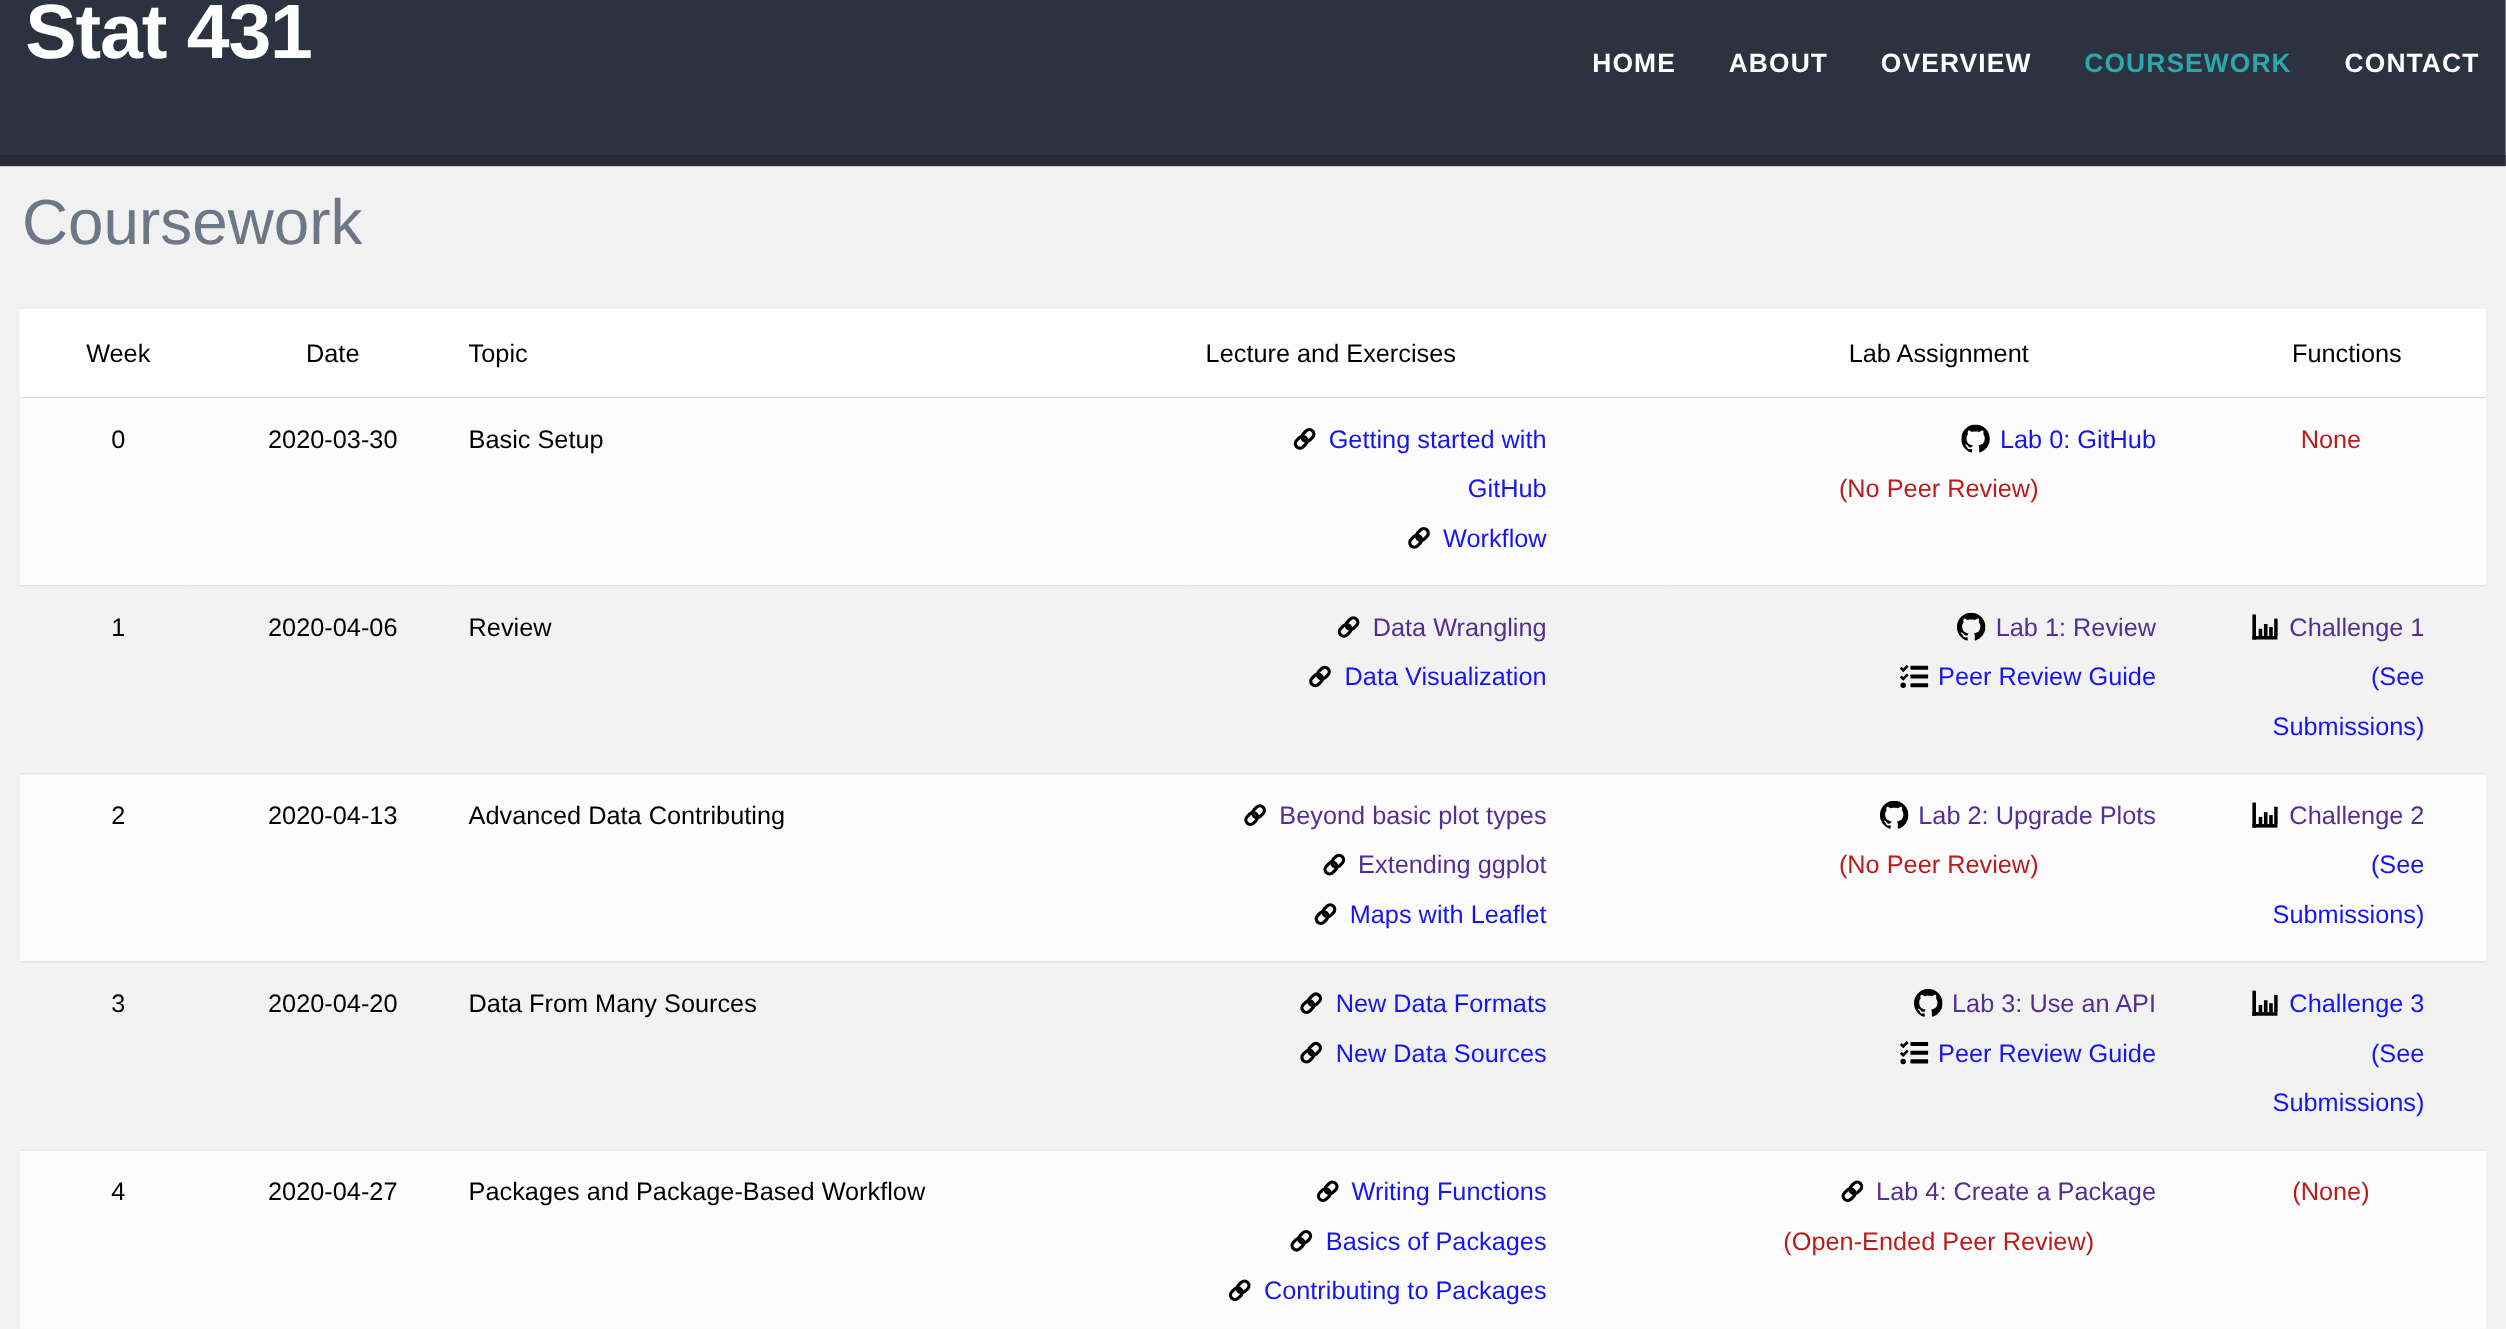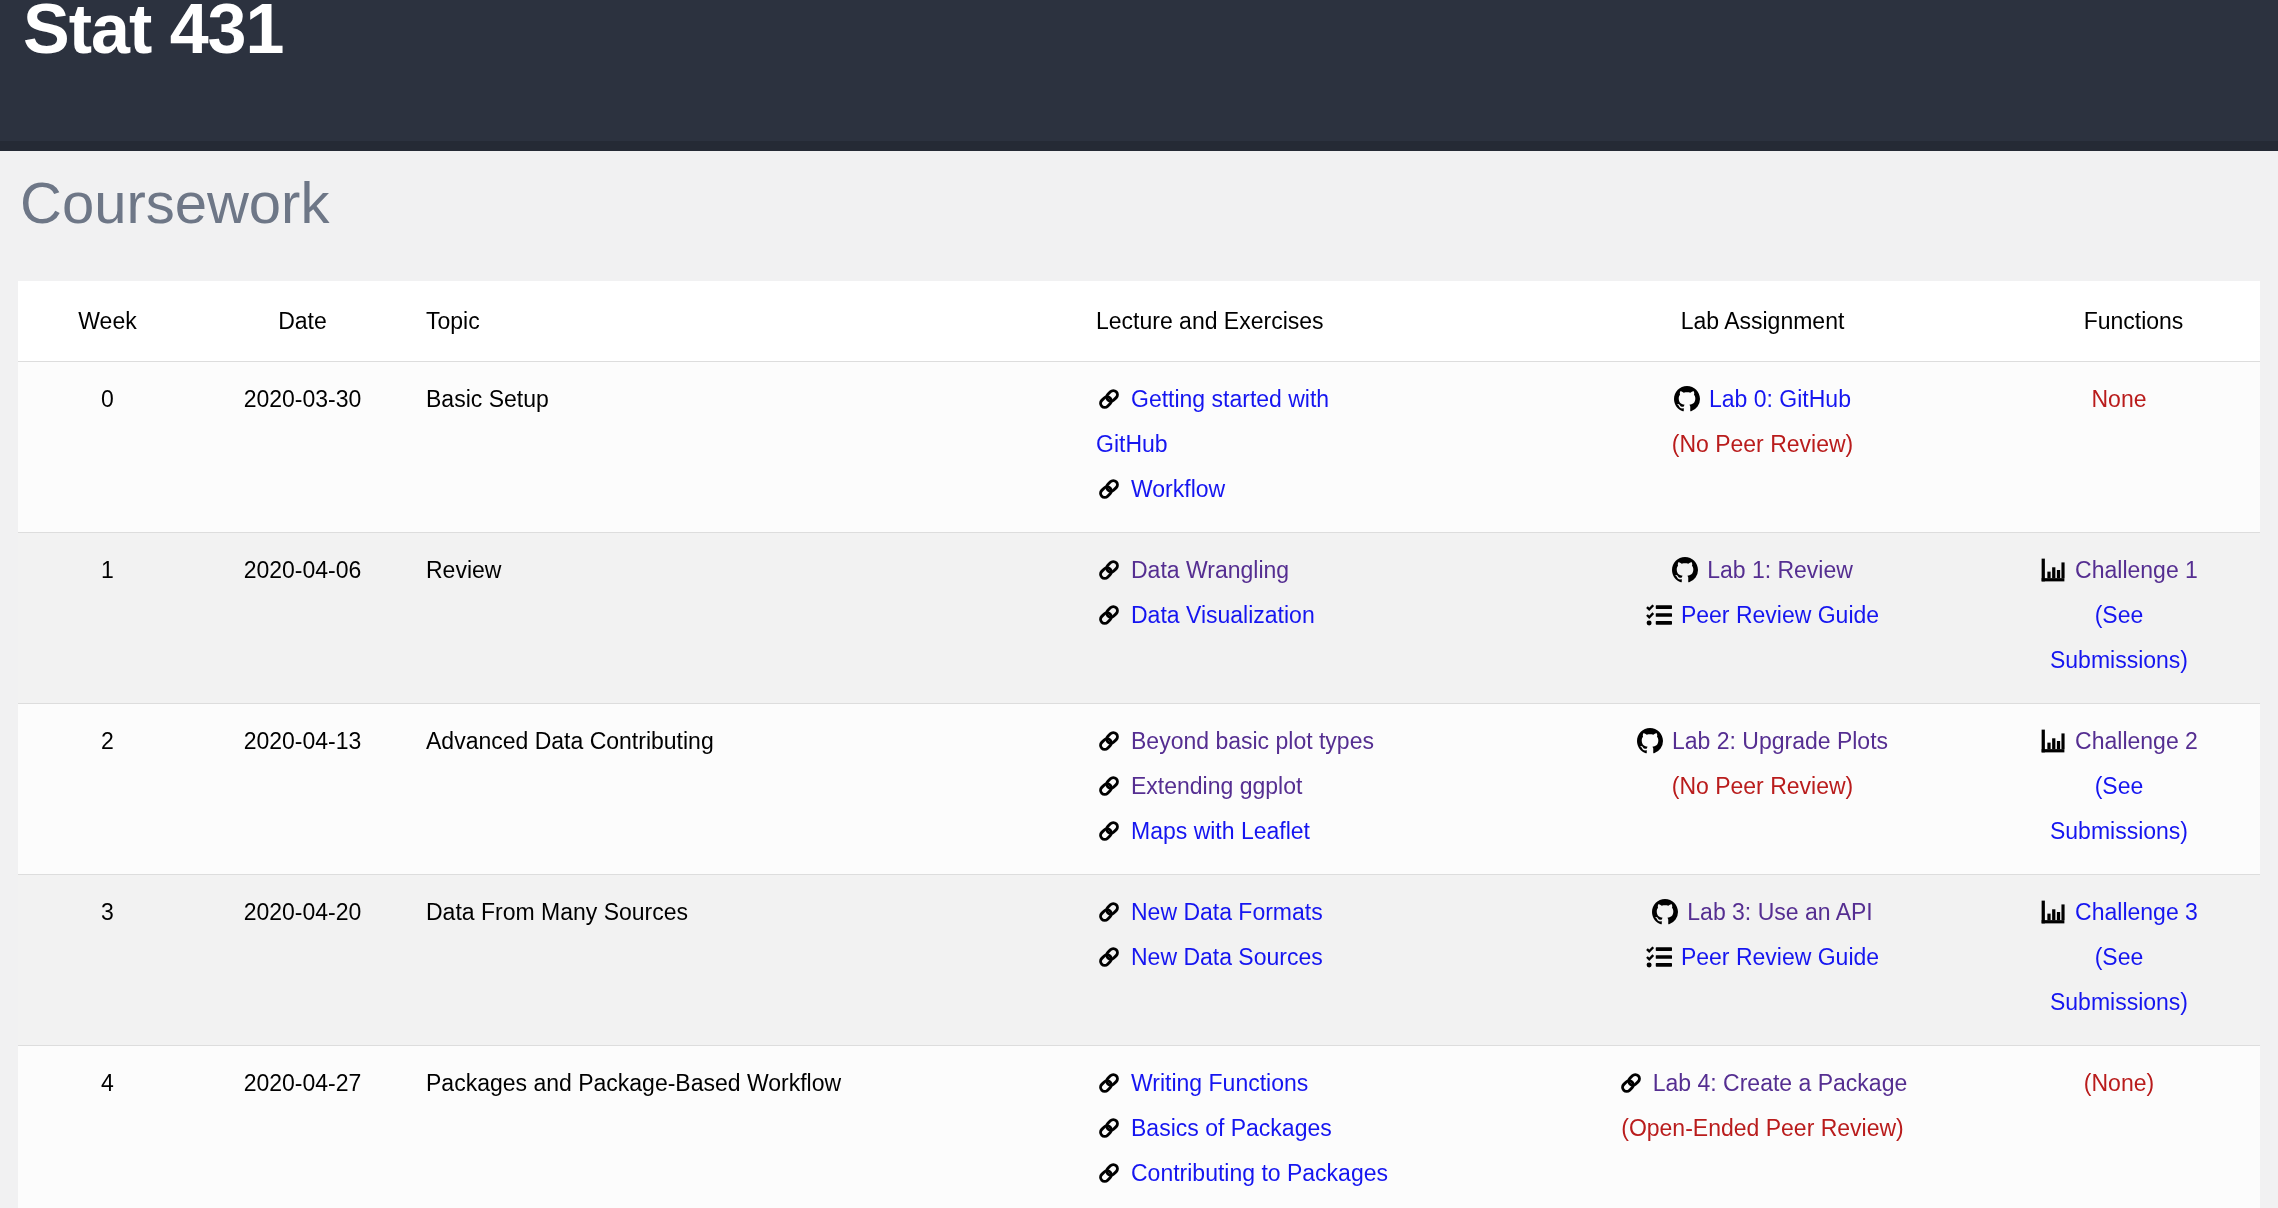--- a/index.html
+++ b/index.html
@@ -36,29 +36,30 @@
   td{vertical-align:top;padding:15px 18px 20px;line-height:45px;
     border-top:1px solid var(--border);}
   .c{text-align:center;padding-left:47px;} .l{text-align:left;}
   td.col-lecture{padding-right:112px;}
   td.col-challenge{padding-left:56px;padding-right:56px;}
   tbody tr:nth-child(even) td{background:var(--stripe);}
   tr.partial td{background:var(--partial);height:60px;padding:0;}
   
   .lk{color:var(--link);text-decoration:none;}
   .lk.visited{color:var(--visited);}
-  .line{display:block;}
+  .line{display:block;text-align:right;}
   .plain{display:block;color:#b91c1c;}
   .ic{width:26px;height:26px;vertical-align:-5px;margin-right:9px;color:#000;}
 </style>
 </head>
 <body>
 
 <header class="navbar">
   <a class="brand">Stat 431</a>
+  <nav class="nav-links"><a class="nav-link">HOME</a><a class="nav-link">ABOUT</a><a class="nav-link">OVERVIEW</a><a class="nav-link active">COURSEWORK</a><a class="nav-link">CONTACT</a></nav>
 </header>
 
 <main class="page">
   <h1 class="page-title">Coursework</h1>
 
   <table>
     <colgroup>
       <col class="w-week">
         <col class="w-date">
         <col class="w-topic">

